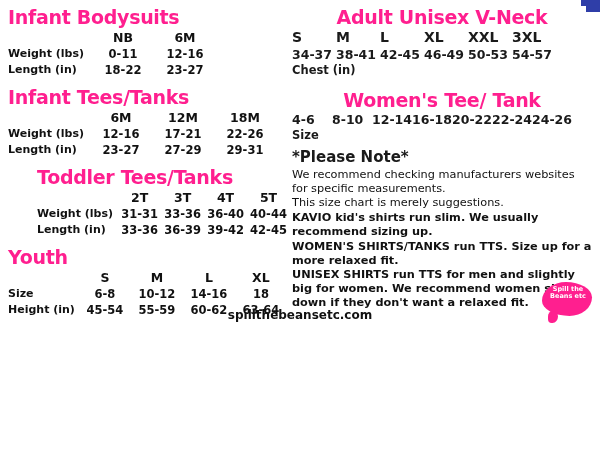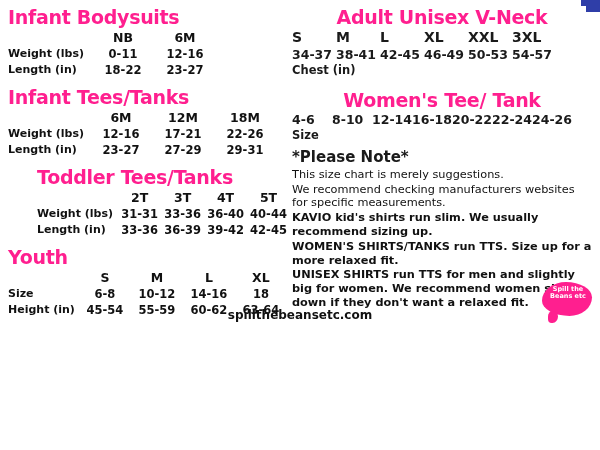--- a/index.html
+++ b/index.html
@@ -325,22 +325,22 @@
         <div class="meas">
           <span class="women-col">4-6</span><span class="women-col">8-10</span><span class="women-col">12-14</span><span class="women-col">16-18</span><span class="women-col">20-22</span><span class="women-col">22-24</span><span class="women-col">24-26</span>
         </div>
         <div class="unit">Size</div>
       </div>
     </div>
 
     <div class="section">
       <div class="note-title">*Please Note*</div>
       <div class="note-body">
+        <p>We recommend checking manufacturers websites for specific measurements.</p>
         <p>This size chart is merely suggestions.</p>
-        <p>We recommend checking manufacturers websites for specific measurements.</p>
         <p class="bold">KAVIO kid's shirts run slim. We usually recommend sizing up.</p>
         <p class="bold">WOMEN'S SHIRTS/TANKS run TTS. Size up for a more relaxed fit.</p>
         <p class="bold">UNISEX SHIRTS run TTS for men and slightly big for women. We recommend women size down if they don't want a relaxed fit.</p>
       </div>
     </div>
 
   </div>
 
   <div class="footer">spillthebeansetc.com</div>
 

